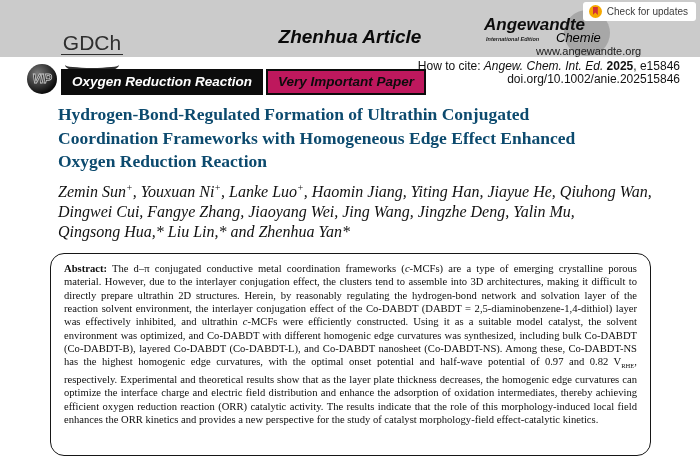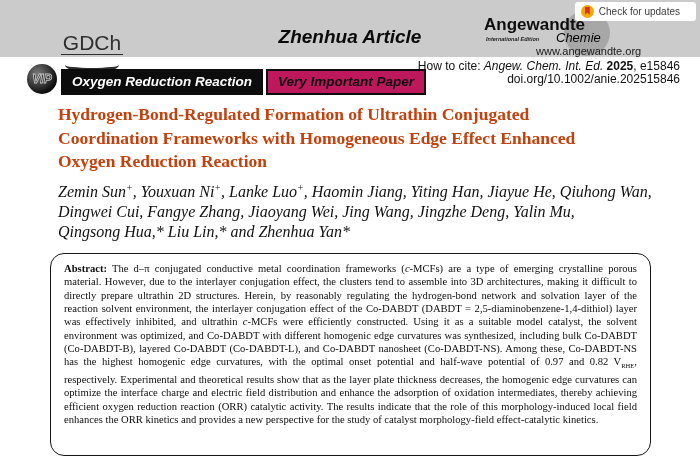--- a/index.html
+++ b/index.html
@@ -14,30 +14,30 @@
                line-height:1; color:#2f2f2f; border-bottom:1.5px solid #2f2f2f; padding:0 2px 1px 2px; }
   .gdch-arc { margin:2px auto 0; width:54px; height:11px; border-bottom:5px solid #2f2f2f; border-radius:50%; }
 
   .research { position:absolute; left:0; right:0; top:26px; text-align:center;
               font-family:"Liberation Sans", sans-serif; font-weight:bold; font-style:italic;
               font-size:19px; color:#0a0a0a; }
 
   .angw { position:absolute; right:38px; top:10px; width:178px; height:46px; }
   .angw-circle { position:absolute; left:80px; top:0; width:46px; height:46px; border-radius:50%; background:#a7a7a7; }
   .angw-name { position:absolute; left:0; top:5px; font-family:"Liberation Sans", sans-serif;
-               font-weight:bold; font-size:17px; color:#0d0d0d; }
+               font-weight:bold; font-style:italic; font-size:17px; color:#0d0d0d; }
   .angw-edition { position:absolute; left:2px; top:26px; font-family:"Liberation Sans", sans-serif;
                   font-weight:bold; font-style:italic; font-size:5.5px; color:#222; }
   .angw-chemie { position:absolute; left:72px; top:20px; font-family:Liberation Sans, sans-serif;
                  font-style:italic; font-size:13px; color:#000000; }
   .angw-url { position:absolute; left:52px; top:35px; font-family:"Liberation Sans", sans-serif;
               font-size:11px; color:#1a1a1a; }
 
   .check { position:absolute; top:2px; right:4px; background:#ffffff; border-radius:3px;
-           padding:3px 16px 3px 6px; display:flex; align-items:center; gap:5px; }
+           padding:3px 8px 3px 6px; display:flex; align-items:center; gap:5px; }
   .check-icon { width:13px; height:13px; border-radius:50%; background:#f6a800; position:relative; flex:0 0 auto; }
   .check-icon::after { content:''; position:absolute; left:4px; top:2px; width:5px; height:8px; background:#d13239;
                        clip-path:polygon(0 0,100% 0,100% 100%,50% 68%,0 100%); }
   .check-label { font-family:"Liberation Sans", sans-serif; font-size:10px; color:#3c3c3c; }
 
   
   .cite { position:absolute; right:20px; top:60px; text-align:right;
           font-family:"Liberation Sans", sans-serif; font-size:12px; line-height:13px; color:#111; }
 
   
@@ -47,21 +47,21 @@
                 font-family:"Liberation Sans", sans-serif; font-weight:bold; font-style:italic;
                 font-size:12px; color:#2a2a2a; -webkit-text-stroke:0.8px #c9c9c9; }
   .band { position:absolute; left:61px; top:69px; height:26px; display:flex; align-items:stretch;
           font-family:"Liberation Sans", sans-serif; font-weight:bold; font-style:italic; font-size:13.5px; }
   .band-black { background:#0c0c0c; color:#ffffff; line-height:26px; padding:0 11px; }
   .band-white { background:#be185d; border:2px solid #0c0c0c; color:#0c0c0c; line-height:22px;
                 padding:0 10px; margin-left:3px; box-sizing:border-box; }
 
   
   .title { position:absolute; left:58px; top:103px; width:604px; font-weight:bold; font-size:17.5px;
-           line-height:23.5px; color:#c2410c; white-space:pre-line; }
+           line-height:23.5px; color:#0c4a6e; white-space:pre-line; }
   .authors { position:absolute; left:58px; top:178px; width:604px; font-style:italic;
              font-size:16px; line-height:19.8px; color:#111; }
   .authors sup { font-size:62%; }
 
   
   .abs-box { position:absolute; left:50px; top:253px; width:601px; height:203px; box-sizing:border-box;
              border:1.5px solid #161616; border-radius:14px; background:#fff; }
   .abs-text { margin:8px 13px; font-size:10.6px; line-height:13.35px; text-align:justify; color:#0d0d0d; }
   .abs-text sub { font-size:62%; }
   .abs-label { font-weight:bold; }

